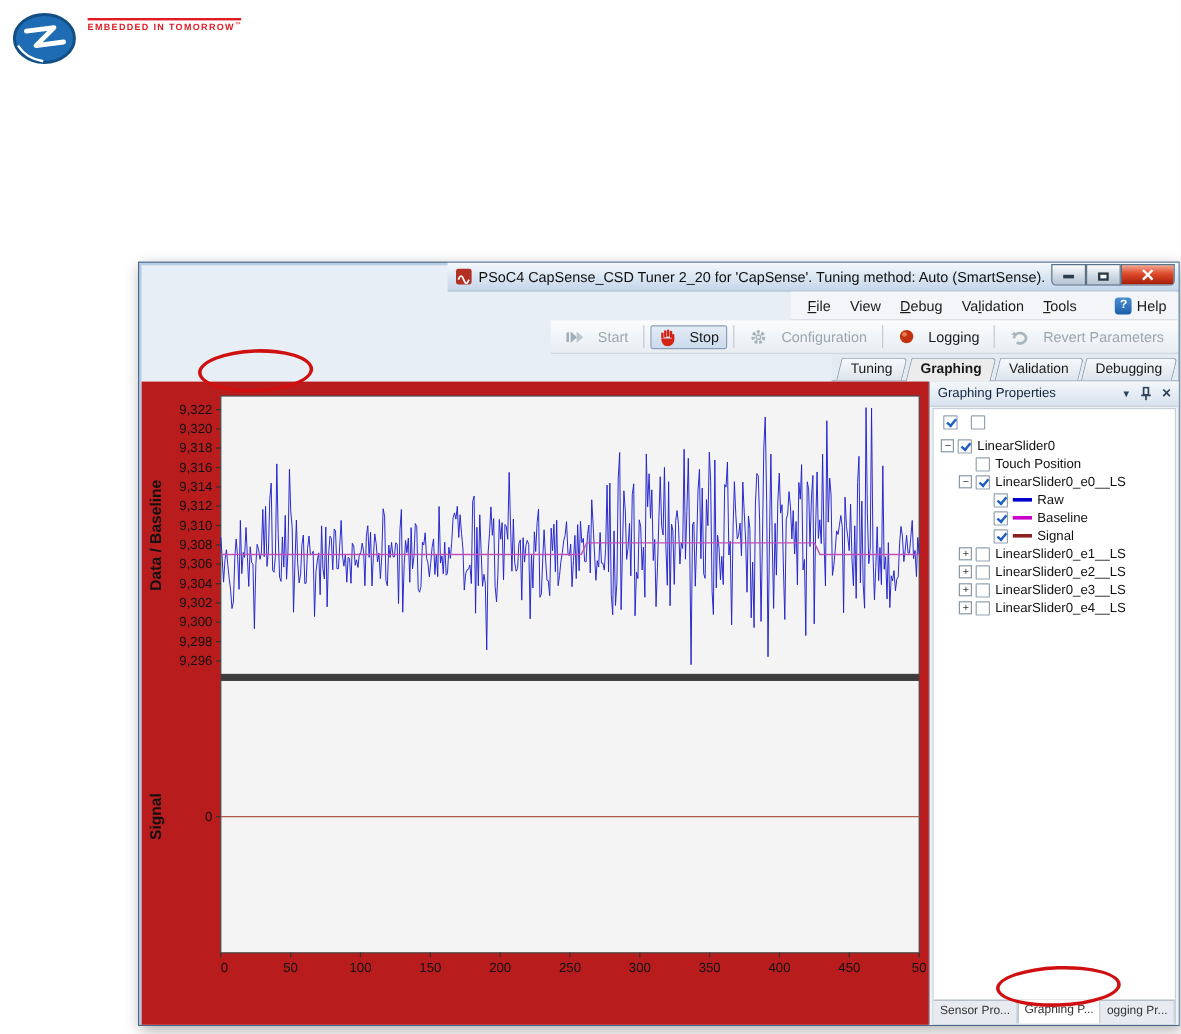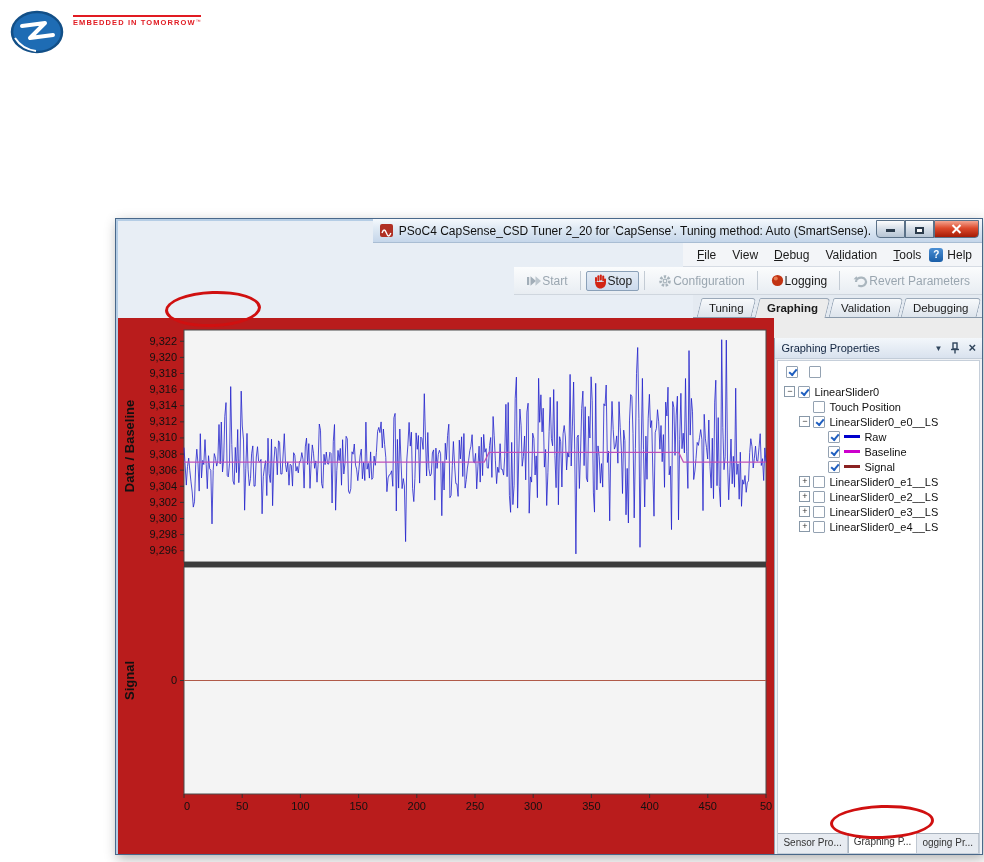--- a/index.html
+++ b/index.html
@@ -31,46 +31,46 @@
   .win-controls{display:flex;margin-left:auto;margin-bottom:3px;}
   .win-btn{width:29px;height:18px;border:1px solid #5a7188;display:flex;align-items:flex-end;justify-content:center;
     background:linear-gradient(#fdfdfd,#d4dde7 50%,#b7c5d4);box-sizing:border-box;}
   .win-btn.first{border-radius:0 0 0 4px;}
   .win-btn.close{width:45px;border-radius:0 0 4px 0;align-items:center;
     background:linear-gradient(#f4a590,#dd4a2c 45%,#a51c06);}
   .glyph-min{width:9px;height:3px;background:#2b3b4b;margin-bottom:5px;}
   .glyph-max{width:9px;height:7px;border:2px solid #2b3b4b;margin-bottom:3px;box-sizing:border-box;background:#fff;}
   
   .menubar{height:23px;flex:none;display:flex;align-items:center;padding:0 6px;font-size:12px;color:#1a1a1a;
-    background:#f3f5f8;border-bottom:1px solid #d6dce4;}
+    background:#f3f5f8;border-bottom:1px solid #d6dce4;gap:24px;}
   .menu-item{padding:3px 8px;cursor:default;}
   .menu-help{margin-left:auto;display:flex;align-items:center;gap:4px;padding-right:4px;}
   .help-icon{width:14px;height:14px;border-radius:3px;background:linear-gradient(#4b8fd4,#1a5ea8);color:#fff;
     font-size:10px;font-weight:bold;display:flex;align-items:center;justify-content:center;}
   
   .toolbar{height:27px;flex:none;display:flex;align-items:center;padding:0 5px;font-size:12px;
     background:linear-gradient(#fbfcfd,#e8edf2);border-bottom:1px solid #cfd6de;}
-  .tool-btn{display:flex;align-items:center;gap:0;padding:2px 6px;border:1px solid transparent;border-radius:2px;color:#1a1a1a;height:20px;box-sizing:border-box;}
+  .tool-btn{display:flex;align-items:center;gap:11px;padding:2px 6px;border:1px solid transparent;border-radius:2px;color:#1a1a1a;height:20px;box-sizing:border-box;}
   .tool-btn.disabled{color:#9aa6b0;}
   .tool-btn.pressed{border-color:#8aa0b8;background:linear-gradient(#e4ecf6,#ccdaec);}
   .tool-sep{width:1px;height:19px;background:#c3cbd4;margin:0 5px;flex:none;}
   .tool-icon{display:flex;align-items:center;}
   
   .tabbar{height:22px;flex:none;display:flex;align-items:flex-end;padding-left:6px;background:#e4eaf1;border-bottom:1px solid #8a9aab;}
   .tab{position:relative;margin-right:3px;padding:3px 9px;font-size:11.5px;color:#1a1a1a;
     background:linear-gradient(#f7f9fb,#dde4ec);border:1px solid #9aa8b8;border-bottom:none;
     transform:skewX(-14deg);border-radius:2px 4px 0 0;}
   .tab>span{display:inline-block;transform:skewX(14deg);}
   .tab.active{background:#ececec;font-weight:bold;margin-bottom:-1px;padding-bottom:4px;}
   
   .content{flex:1;display:flex;min-height:0;background:#ececec;}
   .chart-area{width:656px;flex:none;position:relative;background:#b91c1c;}
   .chart-area svg{position:absolute;left:0;top:6px;}
   
-  .right-panel{flex:1;min-width:0;display:flex;flex-direction:column;background:#eef1f5;border-left:1px solid #98a4b2;margin-top:20px;}
+  .right-panel{flex:1;min-width:0;display:flex;flex-direction:column;background:#eef1f5;border-left:1px solid #98a4b2;}
   .panel-header{height:20px;flex:none;display:flex;align-items:center;gap:4px;padding:0 4px 0 6px;font-size:11px;color:#10233f;
     background:linear-gradient(#f3f7fb,#d9e2ee);border-bottom:1px solid #c2ccd8;}
   .panel-title{flex:1;white-space:nowrap;overflow:hidden;}
   .ph-icon{color:#30455c;font-size:8px;display:flex;align-items:center;padding:0 2px;}
   .ph-close{font-size:13px;font-weight:bold;line-height:10px;}
   .panel-body{flex:1;background:#ffffff;border:1px solid #c6cfda;margin:1px 2px 0 2px;overflow:hidden;display:flex;flex-direction:column;}
   .panel-checkrow{flex:none;display:flex;gap:7px;padding:5px 6px 4px 8px;}
   .tree{flex:1;padding:2px 0 0 2px;font-size:11px;overflow:hidden;}
   .tree-row{display:flex;align-items:center;height:15px;}
   .expander{width:11px;height:11px;flex:none;border:1px solid #8898a8;background:#fff;color:#333;

